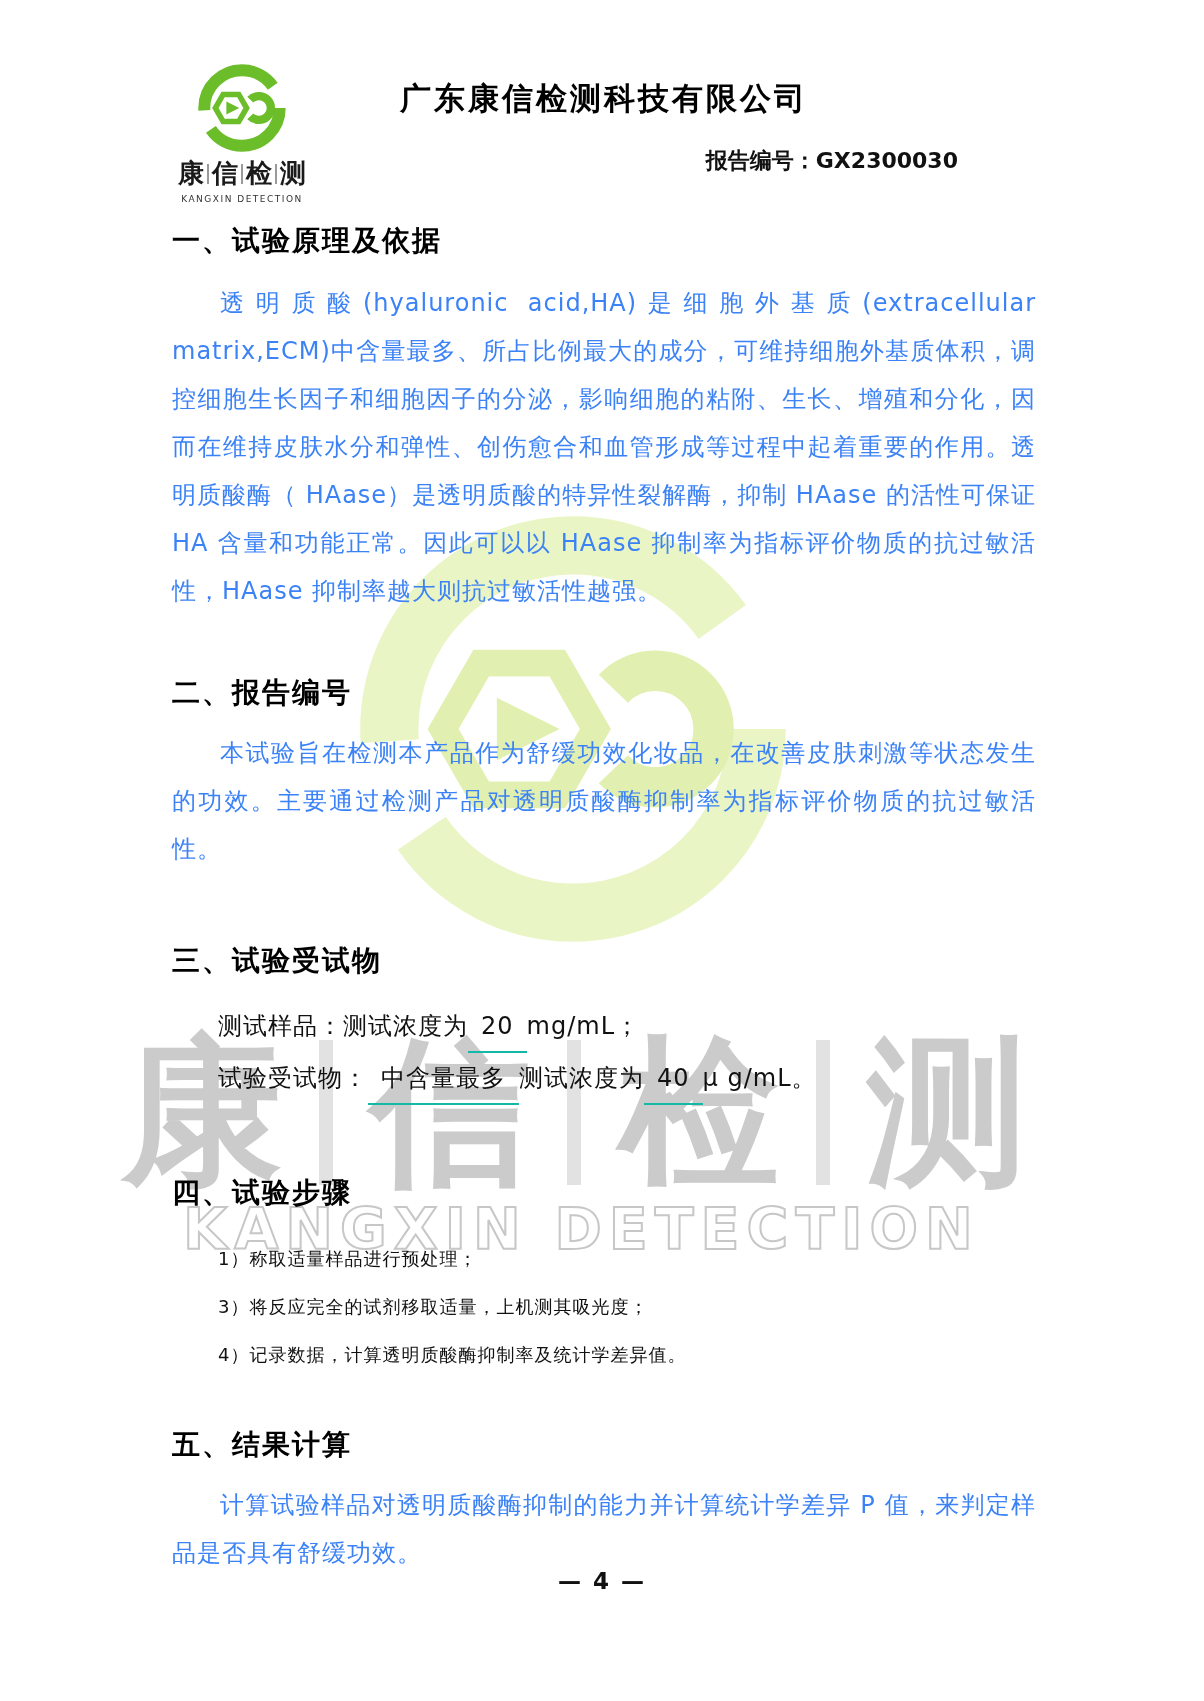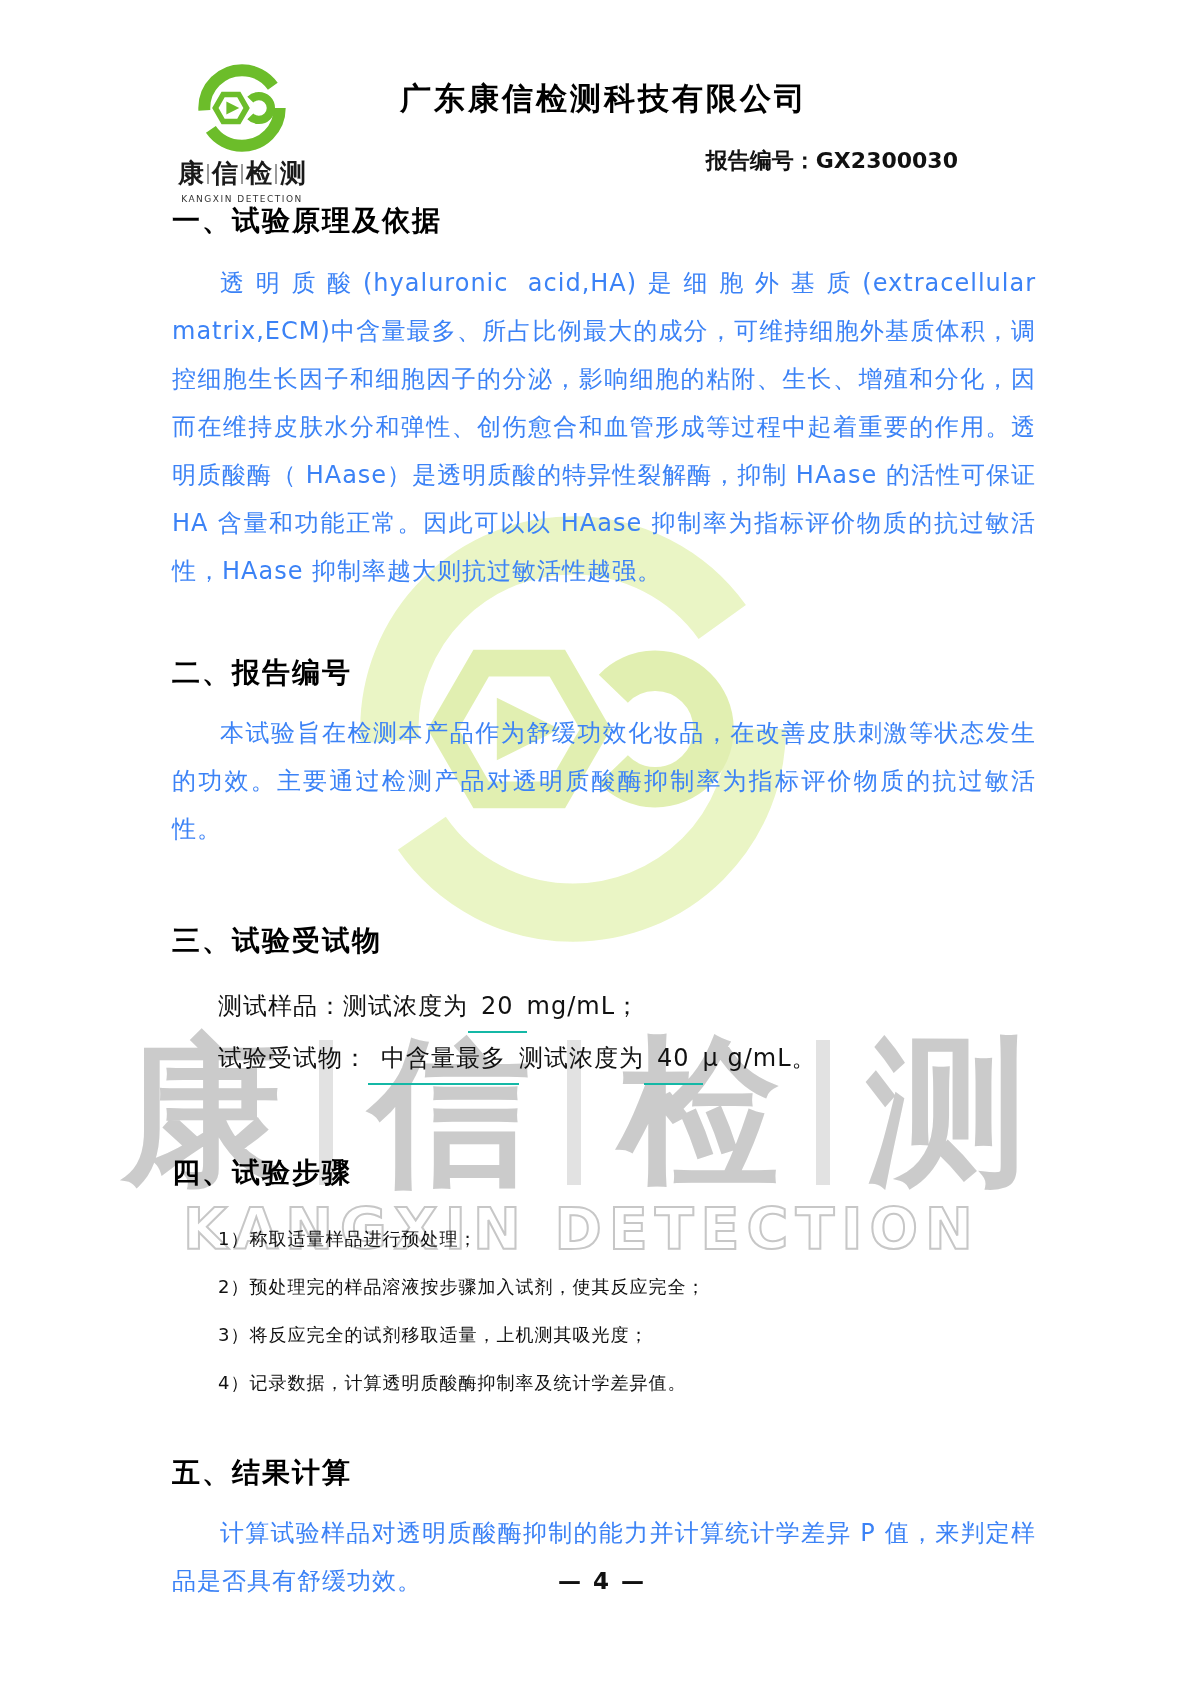--- a/index.html
+++ b/index.html
@@ -44,21 +44,21 @@
   .logo-cn .sep { width:2px; height:20px; background:#9a9a9a; }
   .logo-en { margin-top:3px; font-size:9px; letter-spacing:1.5px; color:#333333; }
 
   .company-title { text-align:center; font-size:31px; line-height:40px; font-weight:bold;
                    letter-spacing:3px; color:#000; }
   .report-no { text-align:right; padding-right:78px; margin-top:29px;
                font-size:22px; line-height:28px; font-weight:bold; }
 
   
   .sec { font-size:28px; line-height:32px; font-weight:bold; letter-spacing:2px; color:#000; }
-  .mt-s1 { margin-top:30px; }
+  .mt-s1 { margin-top:50px; }
   .mt-s2 { margin-top:62px; }
   .mt-s3 { margin-top:72px; }
   .mt-s4 { margin-top:72px; }
   .mt-s5 { margin-top:50px; }
 
   .body-p { font-size:24px; line-height:48px; letter-spacing:1px;
             text-align:justify; text-indent:2em; margin-top:22px; color:#3b82f6; }
   .body-p.tight { margin-top:20px; }
 
   .subject { margin-top:24px; }
@@ -136,21 +136,20 @@
         <span>测试样品：测试浓度为</span><span class="u">20</span><span>mg/mL；</span>
       </p>
       <p>
         <span>试验受试物：</span><span class="u">中含量最多</span><span>测试浓度为</span><span class="u">40</span><span>μ g/mL。</span>
       </p>
     </div>
 
     <h2 class="sec mt-s4">四、试验步骤</h2>
     <div class="steps">
       <p>1）称取适量样品进行预处理；</p>
-      <p>2）预处理完的样品溶液按步骤加入试剂，使其反应完全；</p>
       <p>3）将反应完全的试剂移取适量，上机测其吸光度；</p>
       <p>4）记录数据，计算透明质酸酶抑制率及统计学差异值。</p>
     </div>
 
     <h2 class="sec mt-s5">五、结果计算</h2>
     <p class="body-p tight">计算试验样品对透明质酸酶抑制的能力并计算统计学差异 P 值，来判定样品是否具有舒缓功效。</p>
 
   </div>
 
   <div class="footer">— 4 —</div>

